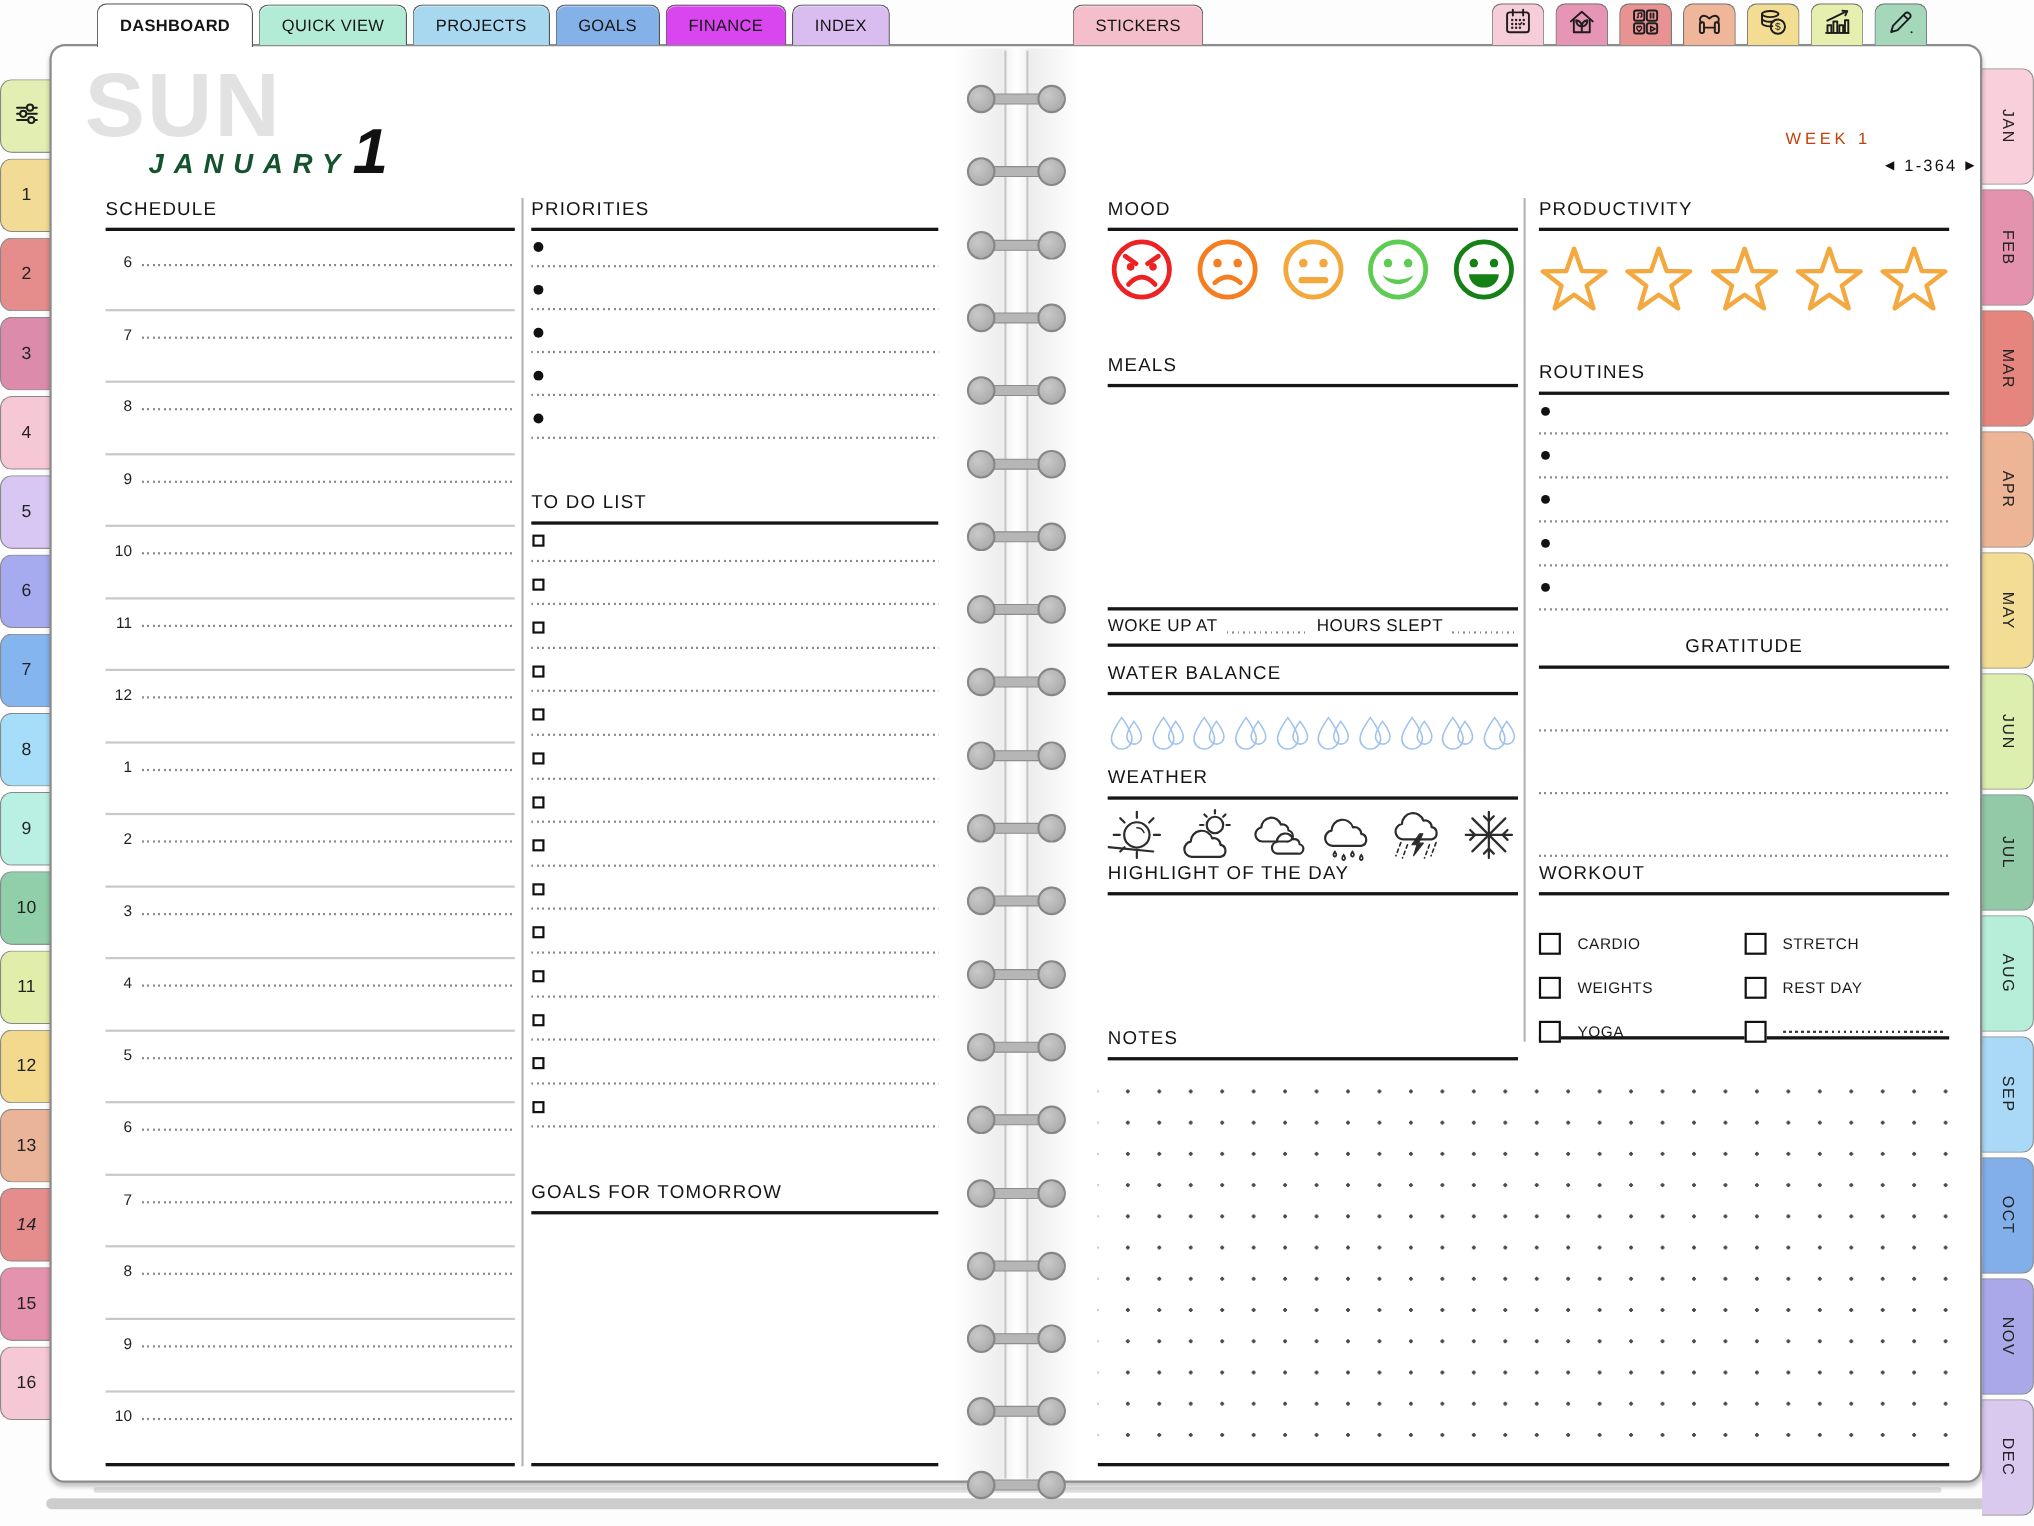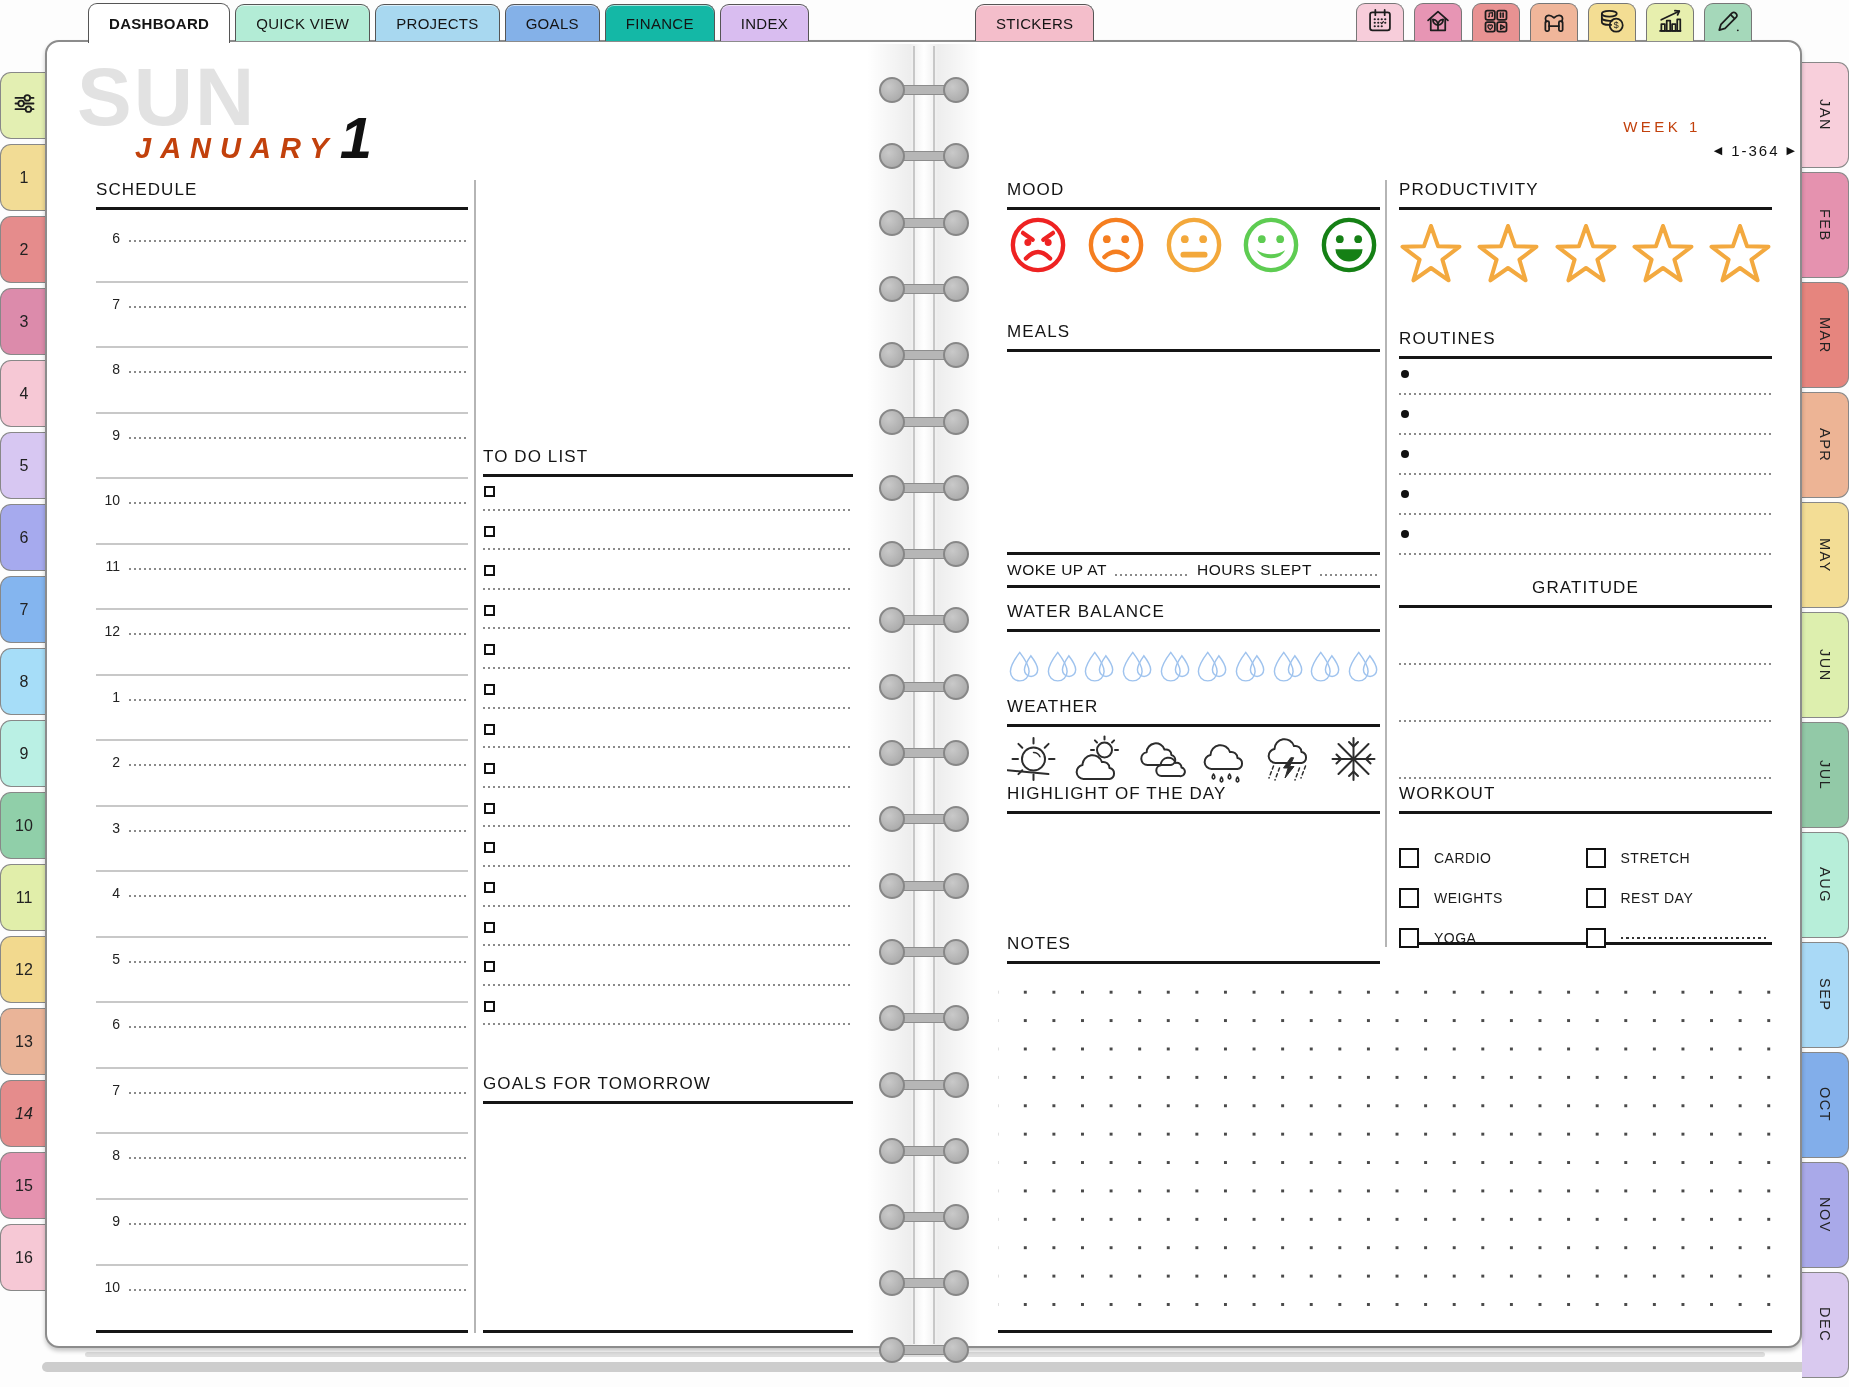--- a/index.html
+++ b/index.html
@@ -52,21 +52,21 @@
     padding-bottom:7px; border-bottom:3px solid #151515; }
   .shead.noline { border-bottom:none; }
   .dotline { height:2px; background-image:repeating-linear-gradient(90deg,#8a8a8a 0 1.8px,transparent 1.8px 5px); }
   .vdiv { position:absolute; width:2px; background:#b5b5b5; }
   .col-bottom { position:absolute; left:0; right:0; bottom:0; height:3px; background:#151515; }
 
   
   #day-header { position:absolute; left:30px; top:14px; width:420px; height:120px; z-index:1; }
   #sun-word { position:absolute; left:0; top:0; font-size:82px; font-weight:bold; letter-spacing:2px; color:#e2e2e2; line-height:1; }
   #date-line { position:absolute; left:58px; top:56px; display:flex; align-items:baseline; }
-  #month-word { font-size:29px; font-style:italic; font-weight:600; letter-spacing:9px; color:#c2410c; }
+  #month-word { font-size:25px; font-style:italic; font-weight:600; letter-spacing:9px; color:#14532d; }
   #date-num { font-size:58px; font-style:italic; font-weight:bold; color:#111; margin-left:2px; line-height:.9; }
 
   #schedule-col { position:absolute; left:49px; top:138px; width:372px; height:1153px; }
   #slots { position:absolute; left:0; right:0; top:37px; bottom:4px; display:flex; flex-direction:column; }
   .slot { flex:1; position:relative; border-bottom:2px solid #c8c8c8; }
   .slot:last-child { border-bottom:none; }
   .hour-row { position:absolute; top:14px; left:0; right:0; display:flex; align-items:flex-end; }
   .hour-num { width:24px; text-align:right; margin-right:9px; font-size:14px; color:#222; line-height:1; }
   .hour-row .dotline { flex:1; margin-bottom:3px; }
 
@@ -135,21 +135,21 @@
 
 <div class="stack-a"></div>
 <div class="stack-b"></div>
 <div class="stack-left"></div>
 
 <div id="top-tabs">
     <div class="ttab active" style="background: rgb(255, 255, 255);">DASHBOARD</div>
     <div class="ttab" style="background: rgb(179, 236, 214);">QUICK VIEW</div>
     <div class="ttab" style="background: rgb(168, 216, 240);">PROJECTS</div>
     <div class="ttab" style="background: rgb(132, 177, 232);">GOALS</div>
-    <div class="ttab" style="background: #14b8a6;">FINANCE</div>
+    <div class="ttab" style="background: #d946ef;">FINANCE</div>
     <div class="ttab" style="background: rgb(217, 189, 240);">INDEX</div>
   </div>
 <div id="stickers-tab" class="ttab" style="background: rgb(244, 190, 203);">STICKERS</div>
 <div id="icon-tabs">
     <div class="itab" style="background: rgb(247, 205, 218);">
       <span><svg viewBox="0 0 24 24">
           <rect x="3.5" y="4.5" width="17" height="15.5" rx="2"></rect>
           <line x1="8" y1="2.5" x2="8" y2="7"></line>
           <line x1="16" y1="2.5" x2="16" y2="7"></line>
           <g fill="#222" stroke="none">
@@ -409,20 +409,45 @@
             <span class="dotline"></span>
           </div>
         </div>
       </div>
     <div class="col-bottom"></div>
   </div>
 
   <div id="divider-lp" class="vdiv"></div>
 
   <div id="lp-right">
+    <div id="priorities">
+      <div class="shead">PRIORITIES</div>
+      <div id="prio-rows">
+          <div class="prio-row">
+            <span class="bullet"></span>
+            <span class="dotline"></span>
+          </div>
+          <div class="prio-row">
+            <span class="bullet"></span>
+            <span class="dotline"></span>
+          </div>
+          <div class="prio-row">
+            <span class="bullet"></span>
+            <span class="dotline"></span>
+          </div>
+          <div class="prio-row">
+            <span class="bullet"></span>
+            <span class="dotline"></span>
+          </div>
+          <div class="prio-row">
+            <span class="bullet"></span>
+            <span class="dotline"></span>
+          </div>
+        </div>
+    </div>
     <div id="todo">
       <div class="shead">TO DO LIST</div>
       <div id="todo-rows">
           <div class="todo-row">
             <span class="cbx-s"></span>
             <span class="dotline"></span>
           </div>
           <div class="todo-row">
             <span class="cbx-s"></span>
             <span class="dotline"></span>

